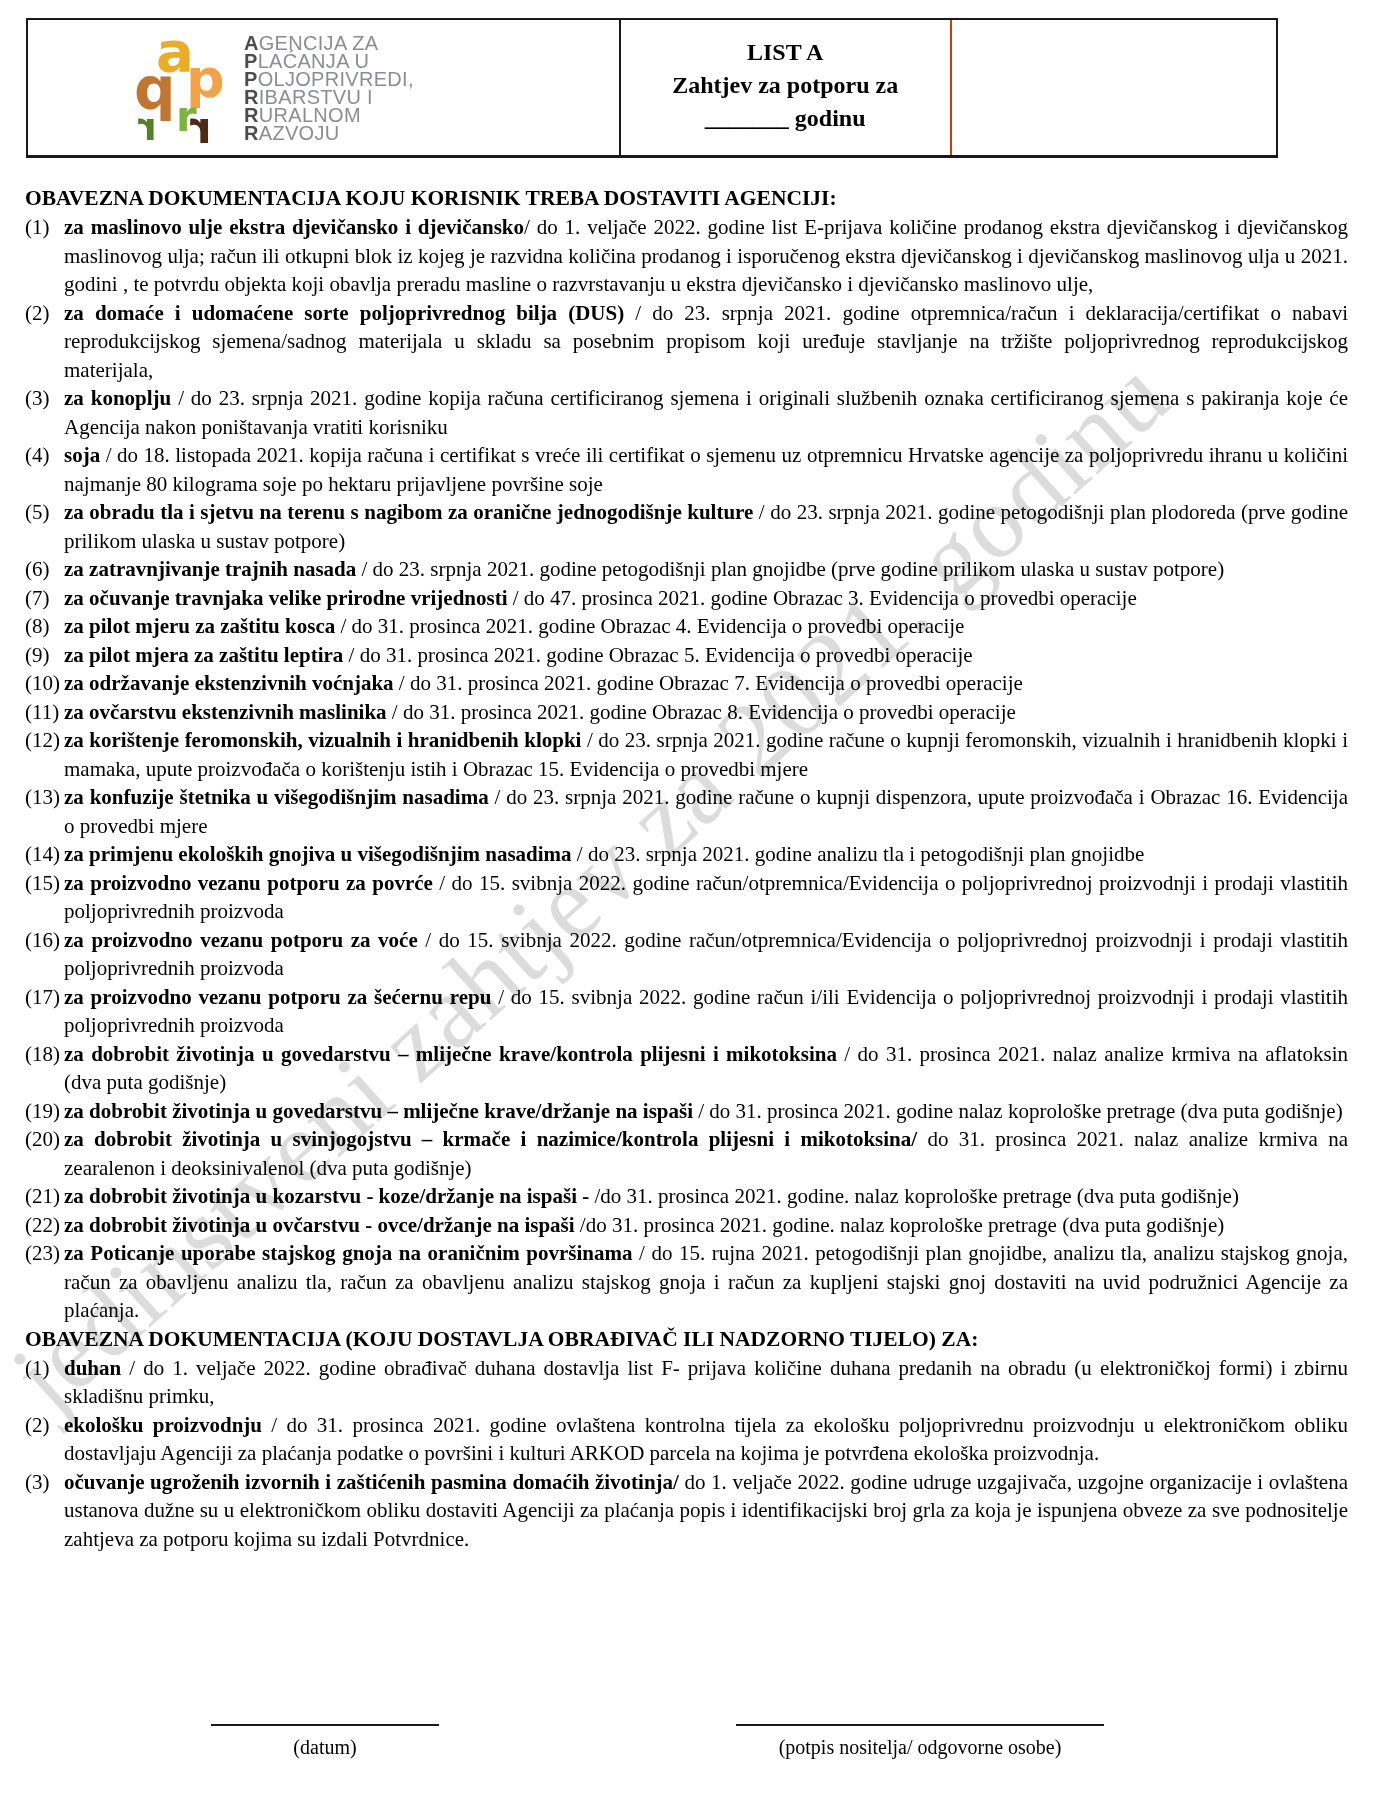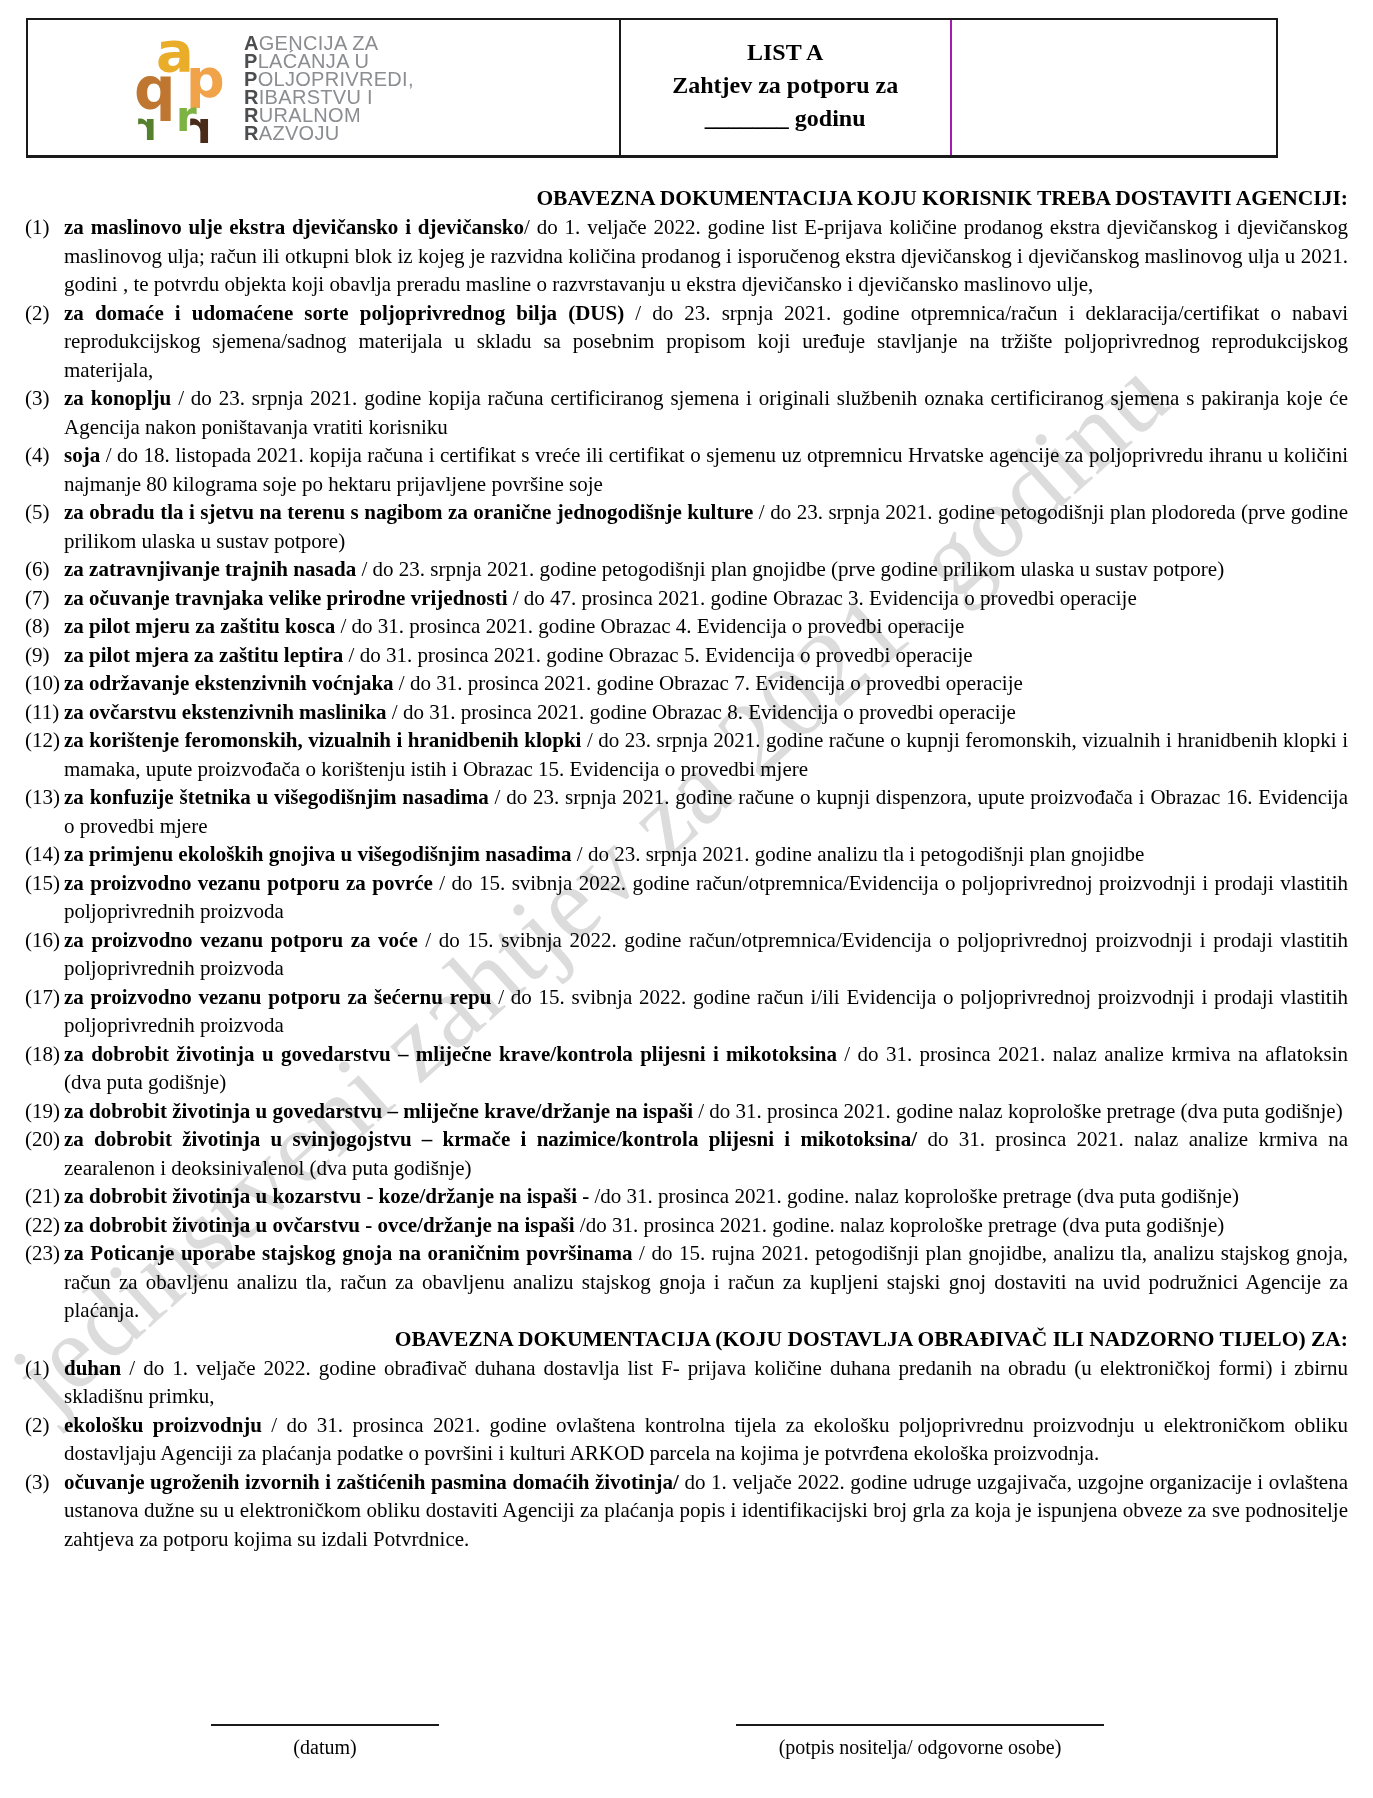--- a/index.html
+++ b/index.html
@@ -17,21 +17,21 @@
   }
 
   
   .header-table {
     position:absolute; left:26px; top:18px; width:1252px; height:140px;
     border:2px solid #1a1a1a; border-bottom-width:3px;
     display:flex; z-index:1; box-sizing:border-box; background:transparent;
   }
   .cell { box-sizing:border-box; height:100%; }
   .logo-cell { width:47.5%; border-right:2px solid #1a1a1a; display:flex; align-items:center; padding-left:106px; gap:16px; }
-  .title-cell { width:26.5%; border-right:2px solid #a21caf; text-align:center; font-weight:bold; font-size:24px; line-height:33px; padding-top:16px; }
+  .title-cell { width:26.5%; border-right:2px solid #c2410c; text-align:center; font-weight:bold; font-size:24px; line-height:33px; padding-top:16px; }
   .blank-cell { flex:1; }
 
   .logo-flower { position:relative; width:94px; height:116px; font-family:"DejaVu Sans", sans-serif; font-weight:bold; flex-shrink:0; }
   .logo-flower span { position:absolute; line-height:1; }
   .fl-a  { left:22px; top:-6px;  font-size:56px; }
   .fl-p  { left:52px; top:22px;  font-size:54px; }
   .fl-q  { left:0px;  top:30px;  font-size:58px; }
   .fl-r1 { left:42px; top:66px;  font-size:42px; }
   .fl-r2 { left:4px;  top:78px;  font-size:38px; transform:scaleX(-1); }
   .fl-r3 { left:56px; top:76px;  font-size:44px; transform:scaleX(-1); }
@@ -39,21 +39,21 @@
   .logo-org { font-family:Liberation Sans, sans-serif; font-size:20px; line-height:18px; color:#8b8d90; letter-spacing:0.3px; white-space:nowrap; }
   .logo-org b { color:#4c4d4f; }
 
   .year-blank { letter-spacing:0; }
 
   
   .doc {
     position:absolute; left:25px; top:184px; width:1323px; z-index:1;
     font-size:21px; line-height:28.5px; text-align:justify;
   }
-  .sec-heading { font-weight:bold; font-size:21.5px; line-height:29px; text-align:right; }
+  .sec-heading { font-weight:bold; font-size:21.5px; line-height:29px; text-align:left; }
   .item { position:relative; padding-left:39px; }
   .item-num { position:absolute; left:0; top:0; }
   .item-bold { font-weight:bold; }
 
   
   .signatures { position:absolute; left:0; top:1712px; width:1373px; height:70px; z-index:1; font-size:20px; }
   .sig-line  { position:absolute; top:12px; border-top:2px solid #1a1a1a; }
   .sig-label { position:absolute; top:24px; text-align:center; }
   .sig-line.left   { left:211px; width:228px; }
   .sig-label.left  { left:211px; width:228px; }

